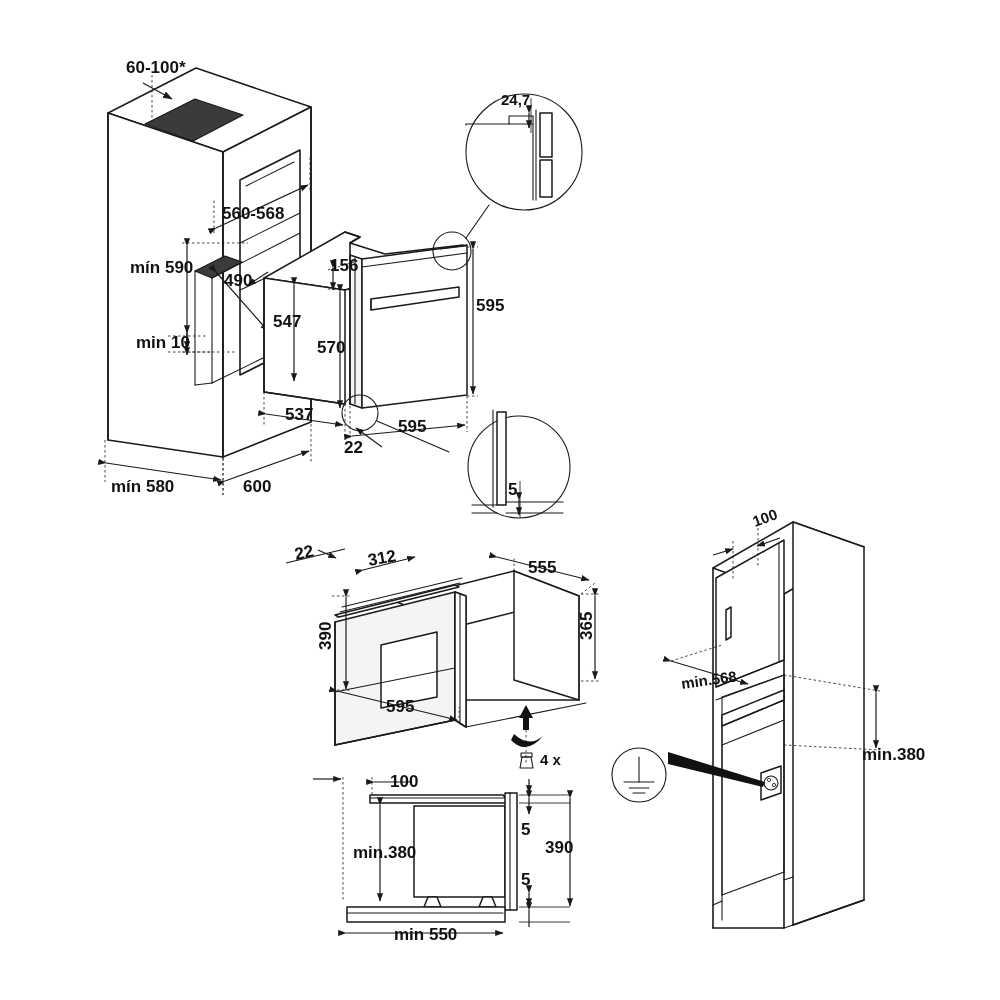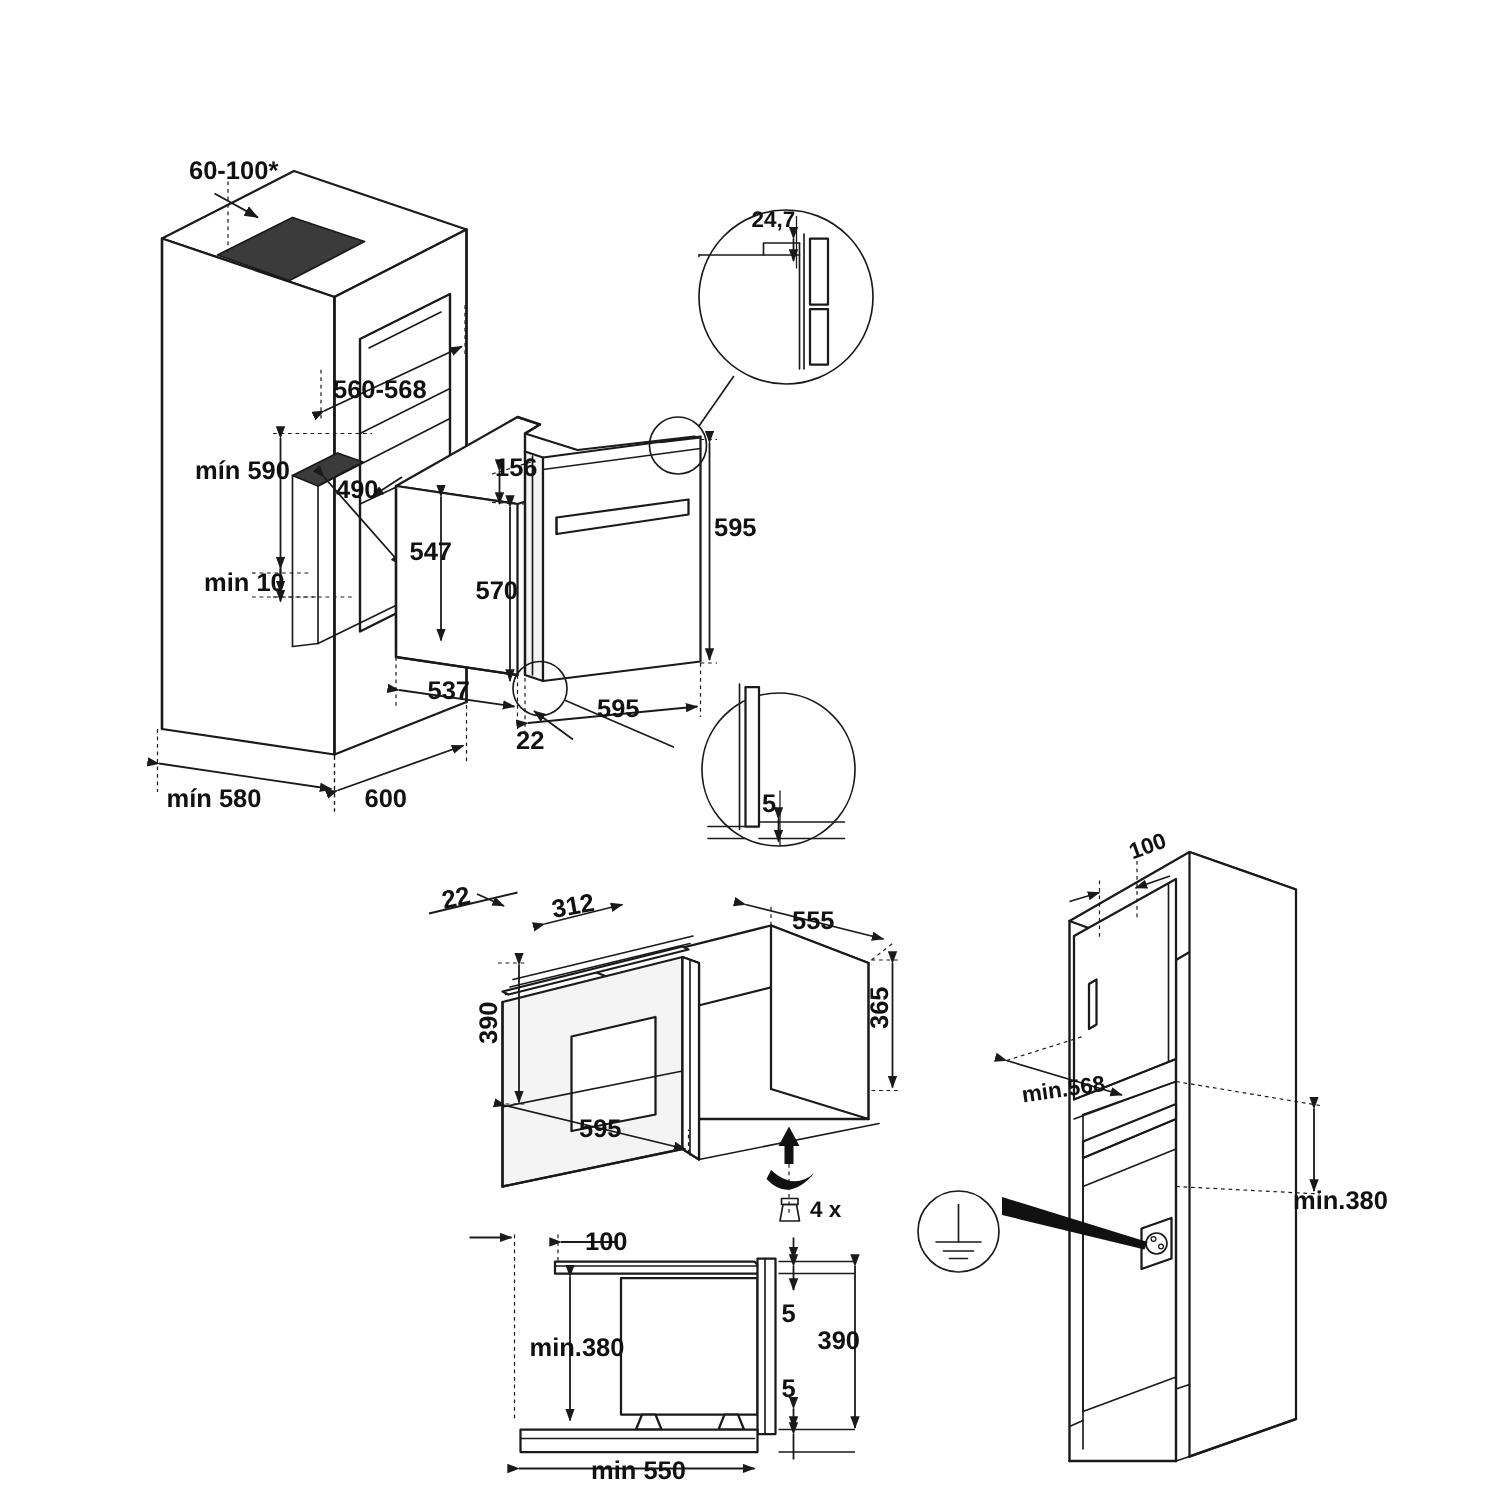--- a/index.html
+++ b/index.html
@@ -1,19 +1,19 @@
 <!DOCTYPE html>
 <html><head>
 <meta charset="utf-8">
 <title>Oven Installation Dimensions</title>
 <style>
   html,body{margin:0;padding:0;background:#ffffff;}
   body{width:1000px;height:1000px;overflow:hidden;
        font-family:"Liberation Sans","DejaVu Sans",sans-serif;}
-  #stage{position:relative;width:1000px;height:912px;background:#fff;margin-top:46px;}
+  #stage{position:relative;width:1000px;height:912px;background:#fff;}
   svg{display:block;}
   .dimtext{font-family:"Liberation Sans","DejaVu Sans",sans-serif;
            font-size:15px;font-weight:700;fill:#111;}
   .dimtext.lg{font-size:17px;}
 </style>
 </head>
 <body>
 
 <div id="stage">
 

